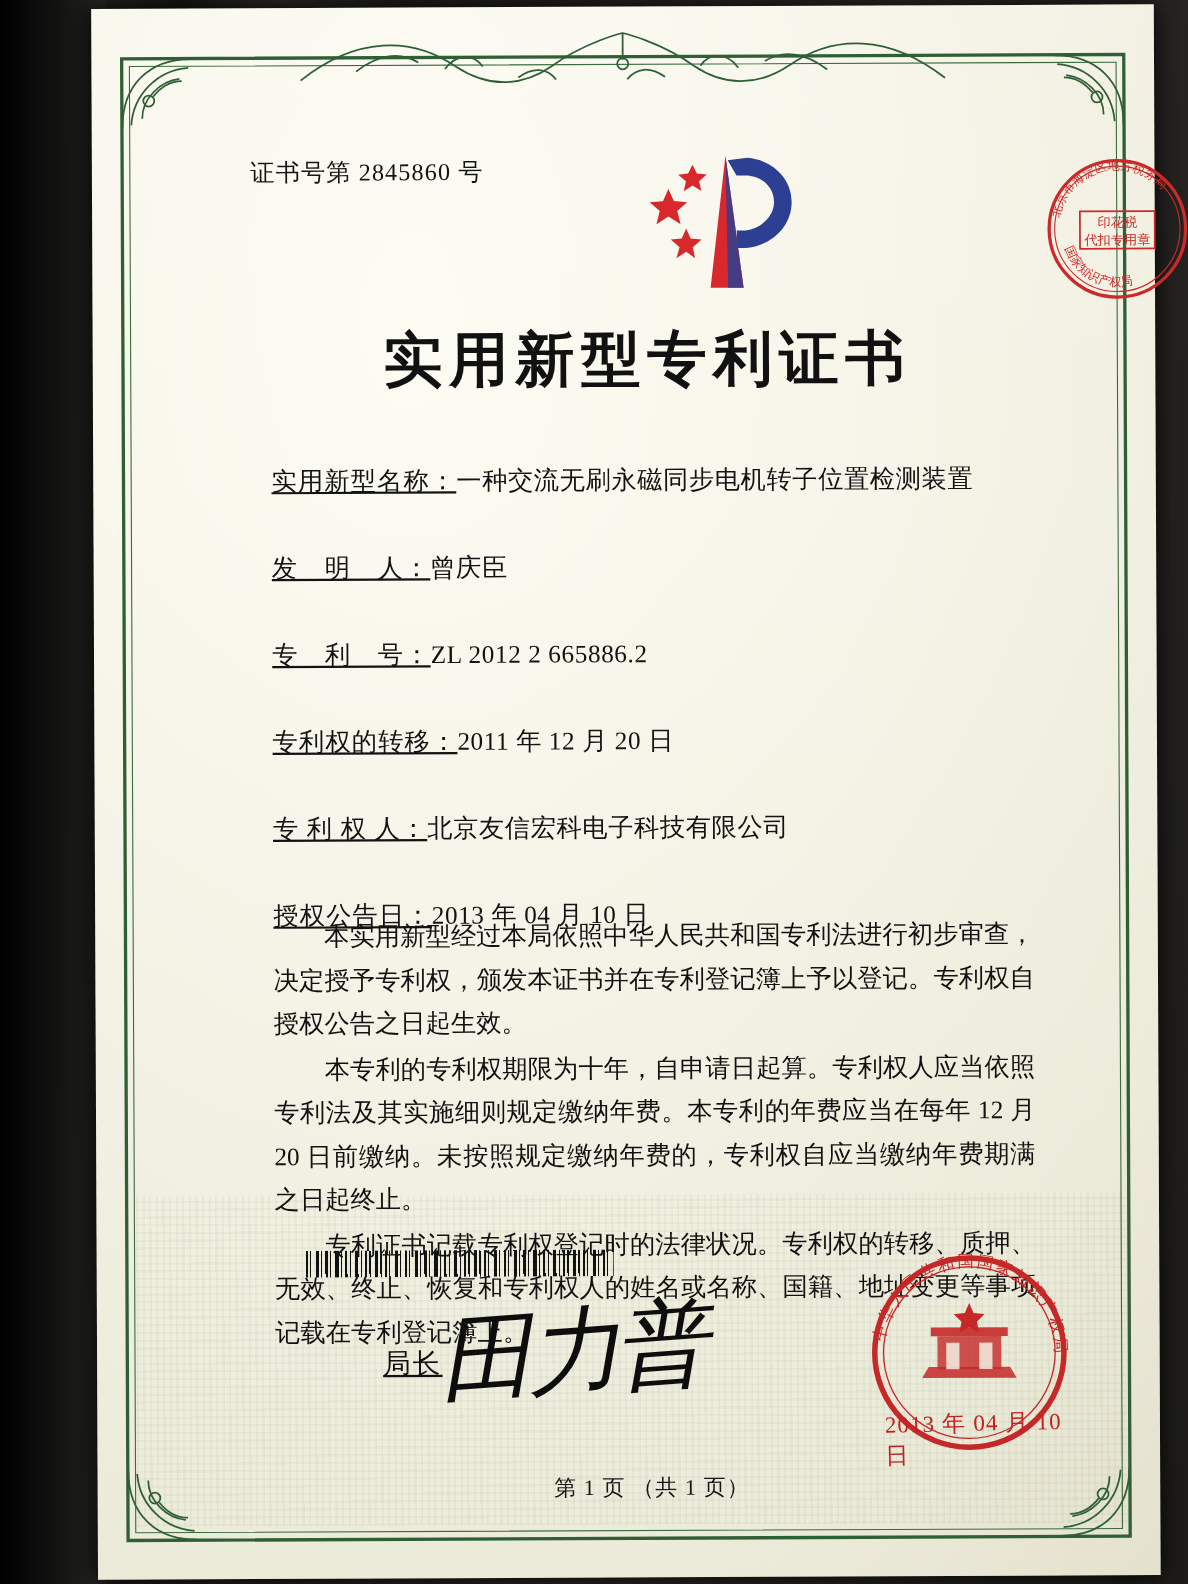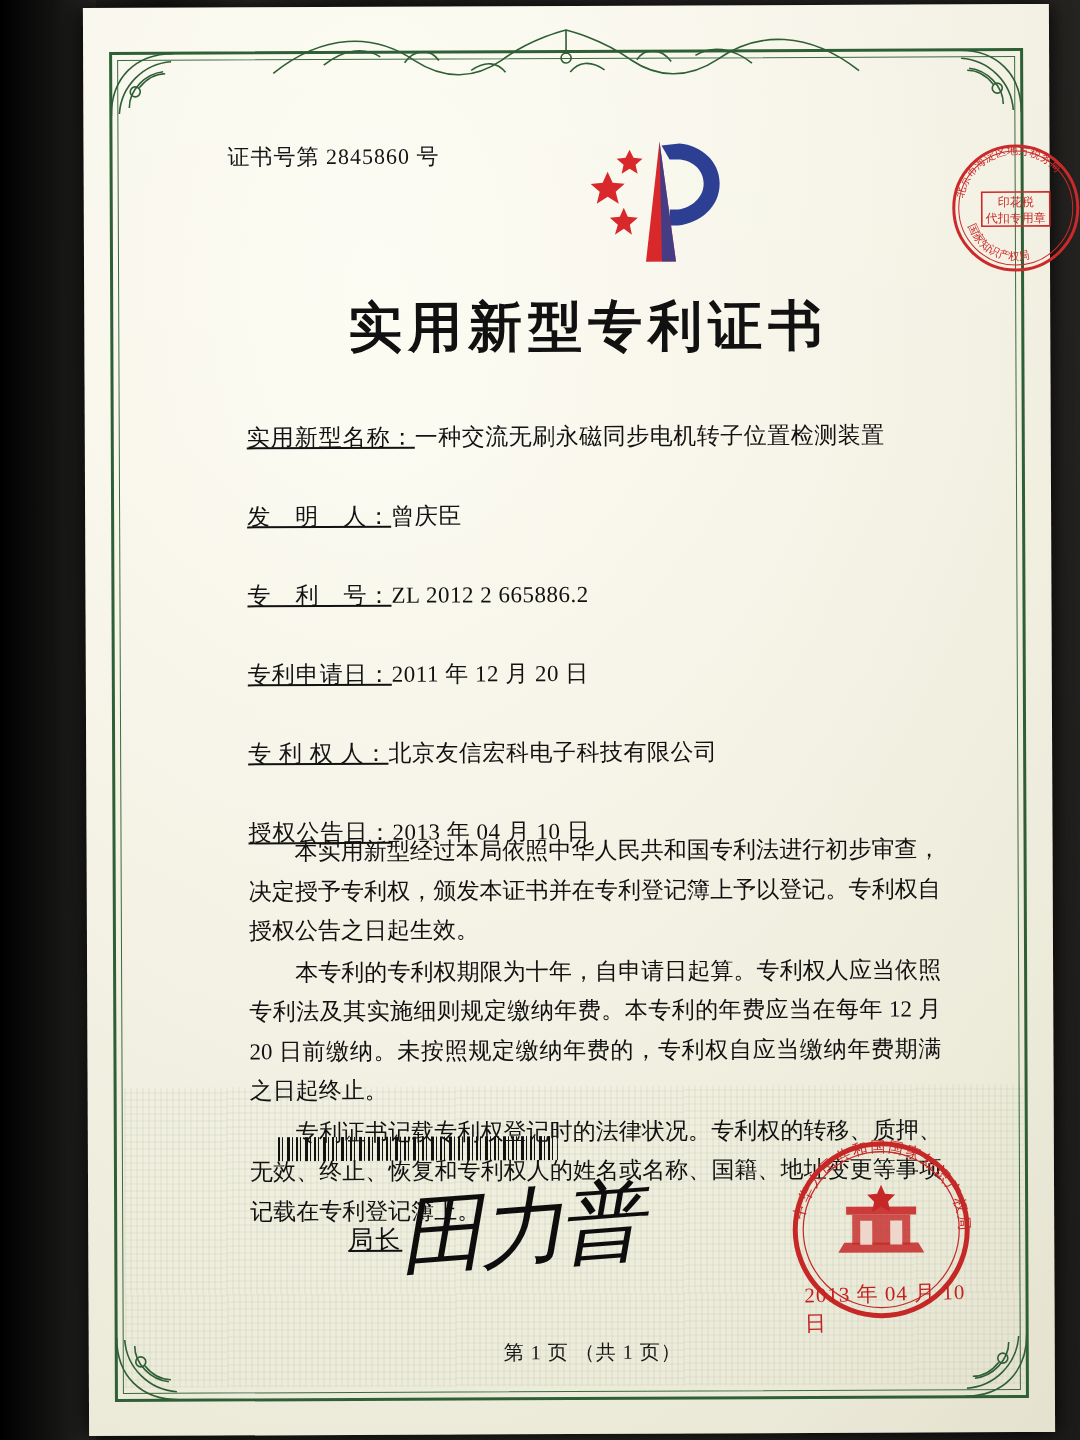--- a/index.html
+++ b/index.html
@@ -354,21 +354,21 @@
         <div class="field">
           <span class="label">实用新型名称：</span><span class="value">一种交流无刷永磁同步电机转子位置检测装置</span>
         </div>
         <div class="field">
           <span class="label">发　明　人：</span><span class="value">曾庆臣</span>
         </div>
         <div class="field">
           <span class="label">专　利　号：</span><span class="value">ZL 2012 2 665886.2</span>
         </div>
         <div class="field">
-          <span class="label">专利申请日：</span><span class="value">2011 年 12 月 20 日</span>
+          <span class="label">专利权的转移：</span><span class="value">2011 年 12 月 20 日</span>
         </div>
         <div class="field">
           <span class="label">专 利 权 人：</span><span class="value">北京友信宏科电子科技有限公司</span>
         </div>
         <div class="field">
           <span class="label">授权公告日：</span><span class="value">2013 年 04 月 10 日</span>
         </div>
       </div>
 
       <div class="paras">

